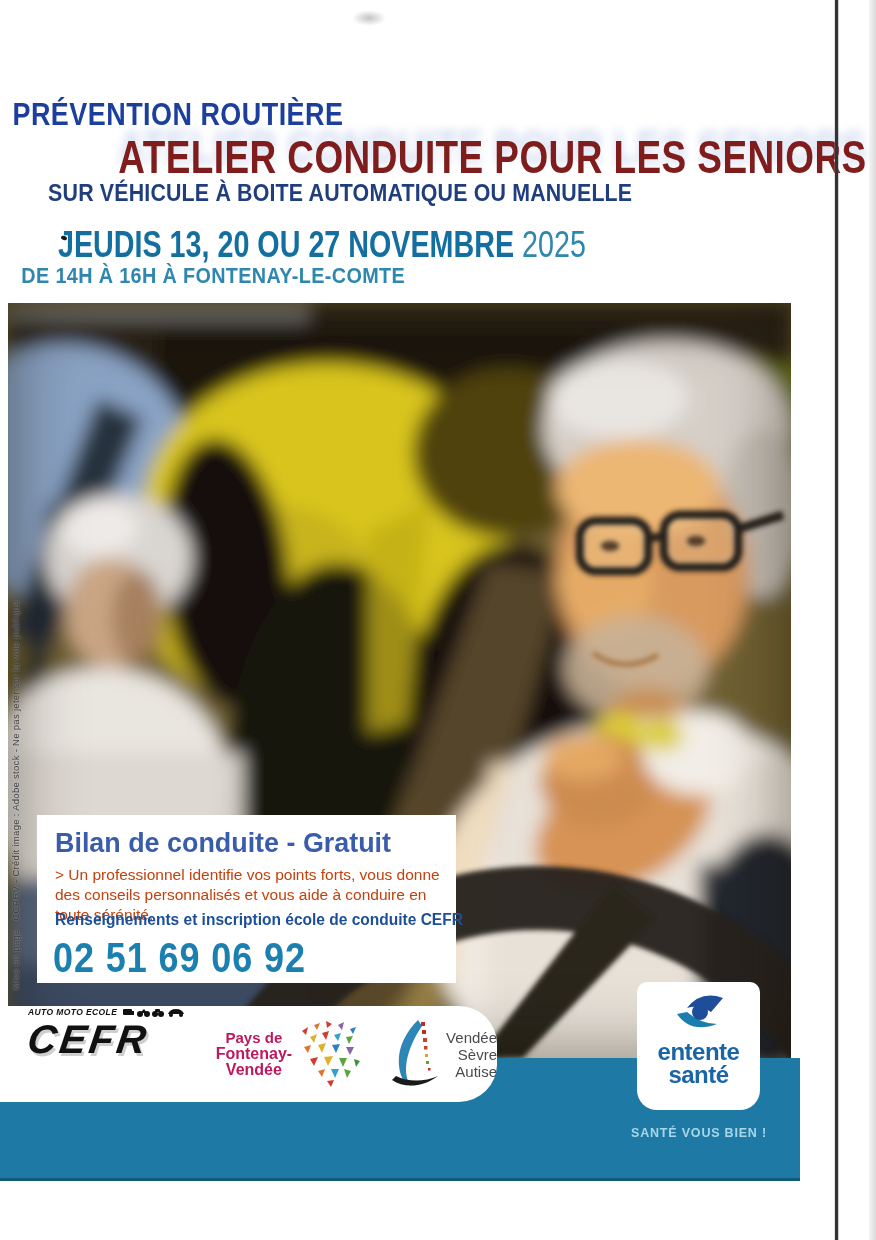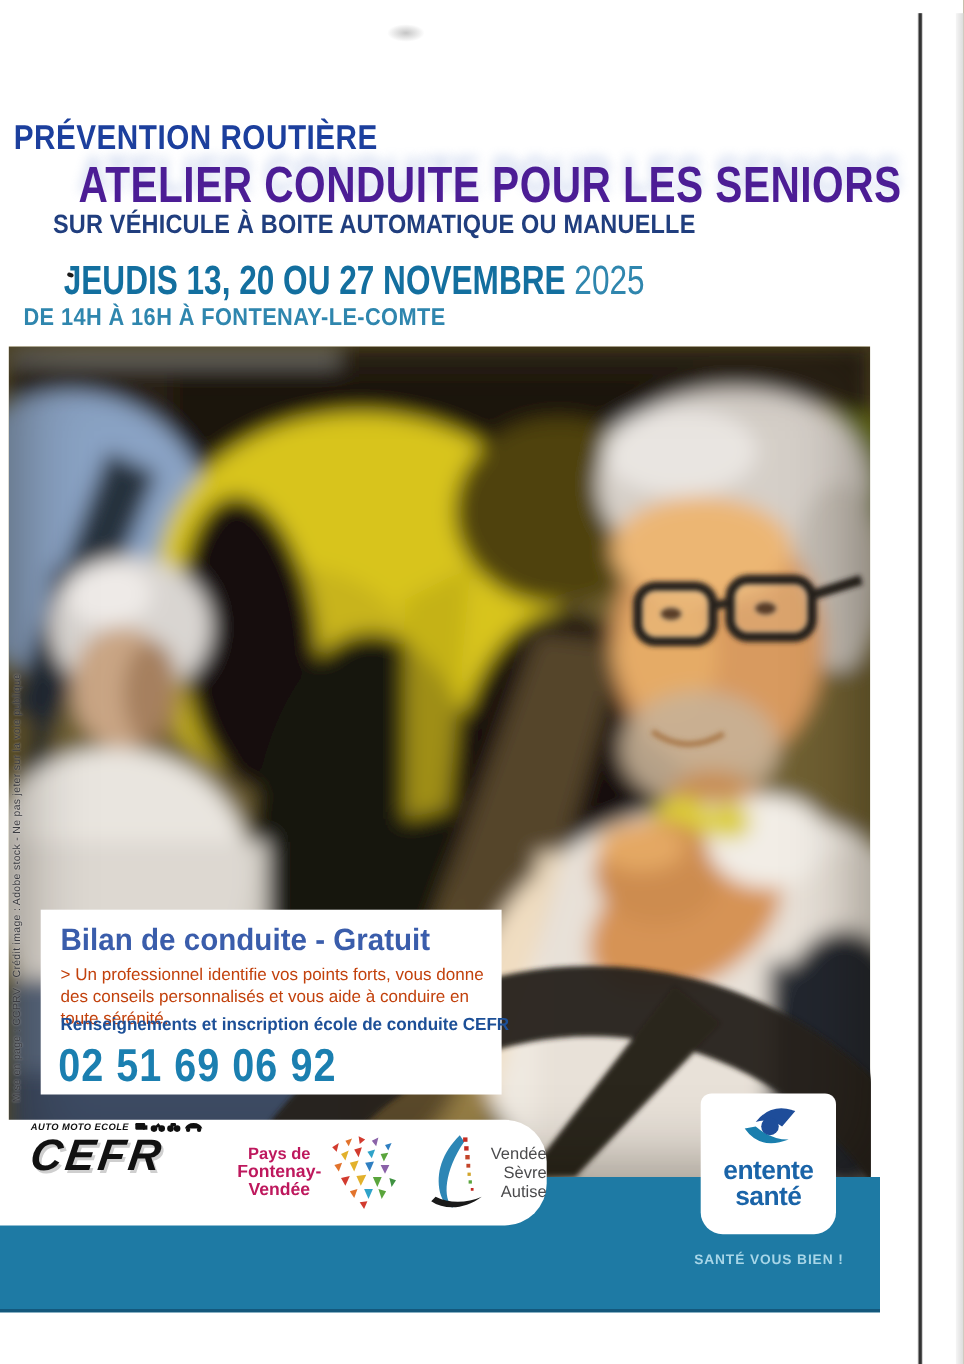--- a/index.html
+++ b/index.html
@@ -1,21 +1,21 @@
 <!DOCTYPE html>
 <html><head>
 <meta charset="utf-8">
 <style>
   html,body{margin:0;padding:0;}
   body{width:876px;height:1240px;background:#ffffff;font-family:"Liberation Sans",sans-serif;position:relative;overflow:hidden;}
-  .page{position:absolute;inset:0;background:#fff;margin-top:12px;}
+  .page{position:absolute;inset:0;background:#fff;}
   .cond{display:inline-block;transform-origin:center;white-space:nowrap;}
   .kicker{position:absolute;left:0;top:98px;width:800px;font-weight:bold;font-size:29px;color:#1c3f9d;}
   .kicker .cond{transform:scaleX(.93) scaleY(1.08);letter-spacing:.5px;}
-  .title{position:absolute;left:0;top:132px;width:800px;font-weight:bold;font-size:44px;color:#4c1d95;}
+  .title{position:absolute;left:0;top:132px;width:800px;font-weight:bold;font-size:44px;color:#7f1d1d;padding-left:47px;}
   .title .cond{transform:scaleX(.84) scaleY(1.05);letter-spacing:.5px;text-shadow:0 -9px 10px rgba(110,140,205,.33);}
   .subtitle{position:absolute;left:12px;top:179px;width:800px;font-weight:bold;font-size:24px;color:#203e7e;}
   .subtitle .cond{transform:scaleX(.89);letter-spacing:.2px;}
   .schedule{position:absolute;left:0;top:224px;width:800px;font-size:35px;color:#136f9f;}
   .schedule .cond{transform:scaleX(.82) scaleY(1.06);}
   .schedule b{font-weight:bold;color:#136f9f;}
   .schedule .yr{font-weight:normal;color:#2f86ae;}
   .timeplace{position:absolute;left:0;top:263px;width:800px;font-weight:bold;font-size:22px;color:#2f86ae;}
   .timeplace .cond{transform:scaleX(.9);letter-spacing:.4px;}
 

